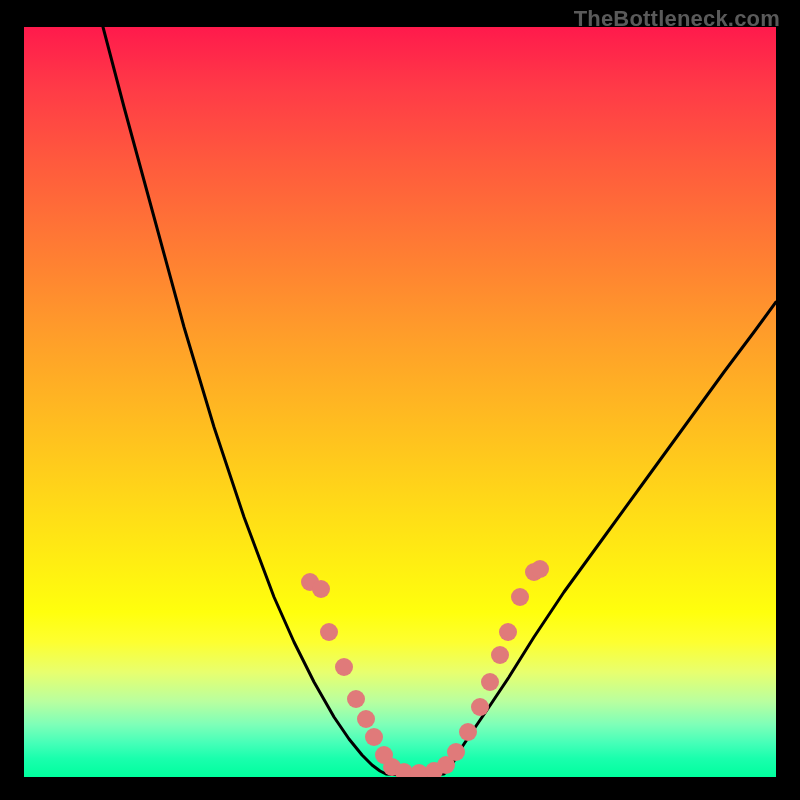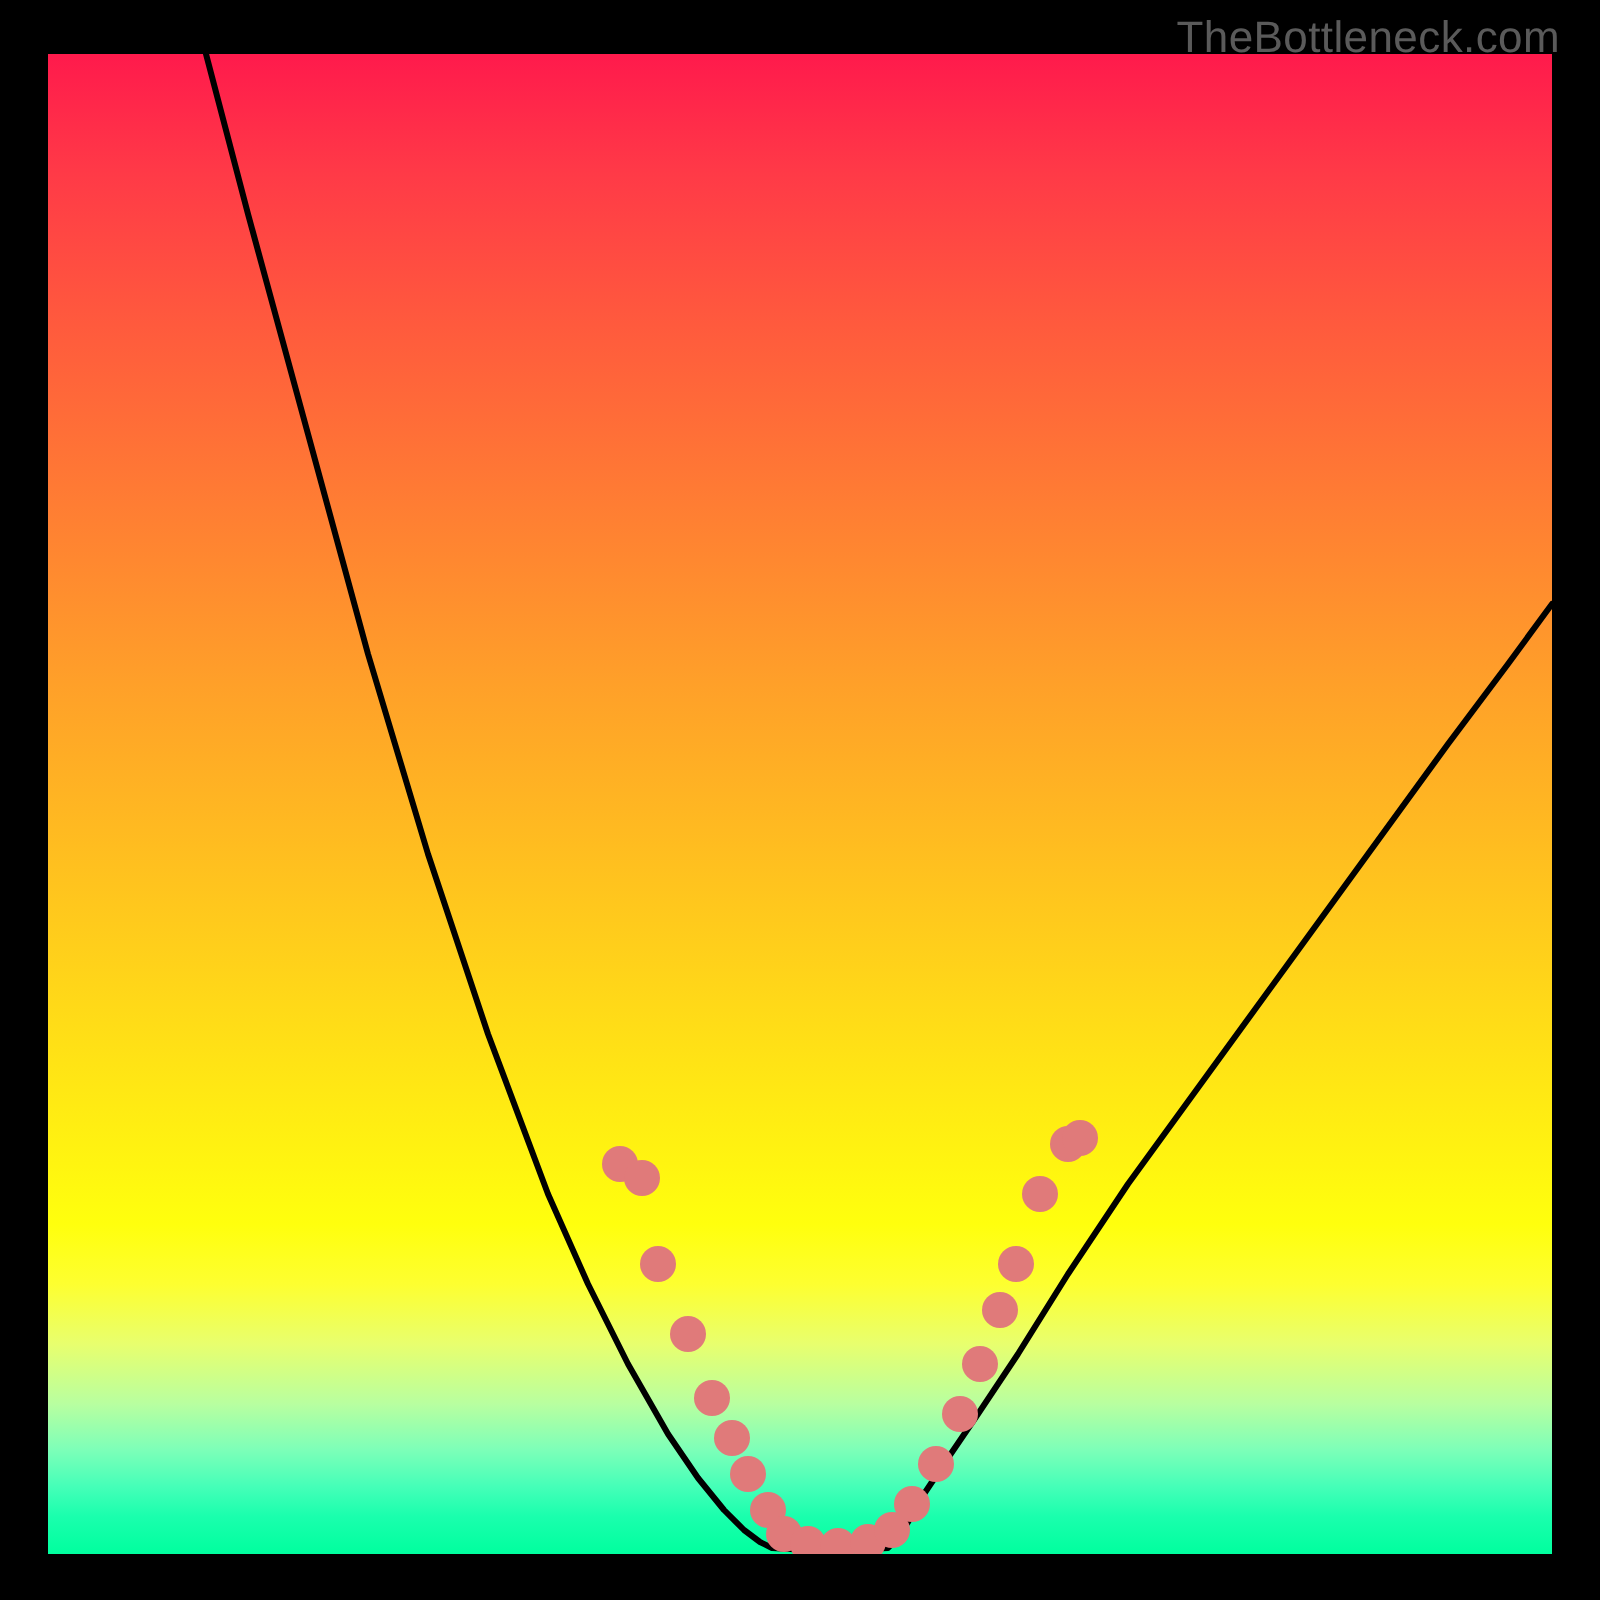--- a/index.html
+++ b/index.html
@@ -10,21 +10,21 @@
       background: #000;
       position: relative;
     }
     .watermark {
       position: absolute;
       top: 6px;
       right: 20px;
       color: #5a5a5a;
       font-family: Arial, Helvetica, sans-serif;
       font-size: 22px;
-      font-weight: 400;
+      font-weight: 700;
       letter-spacing: 0.2px;
       z-index: 10;
     }
     .plot {
       position: absolute;
       left: 24px;
       top: 27px;
       width: 752px;
       height: 750px;
       overflow: hidden;

